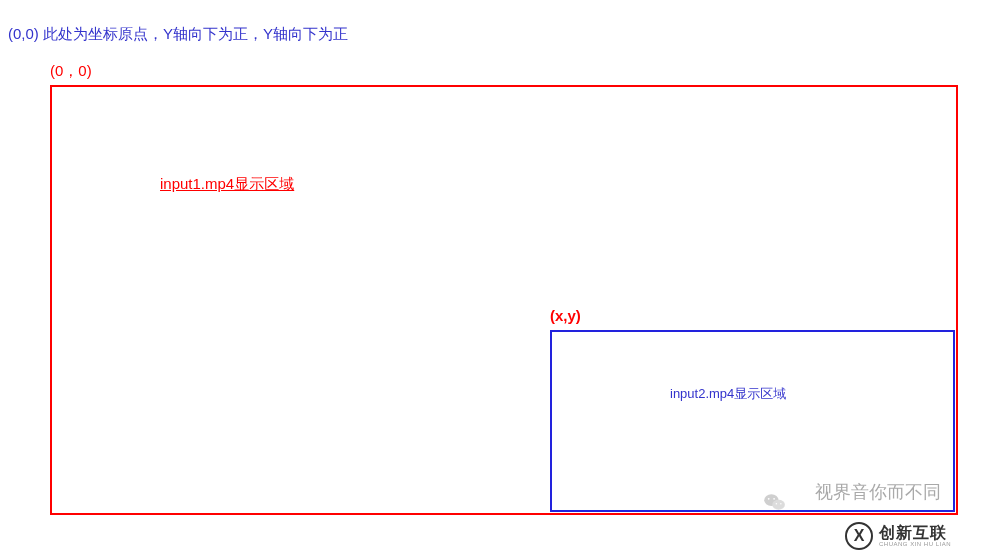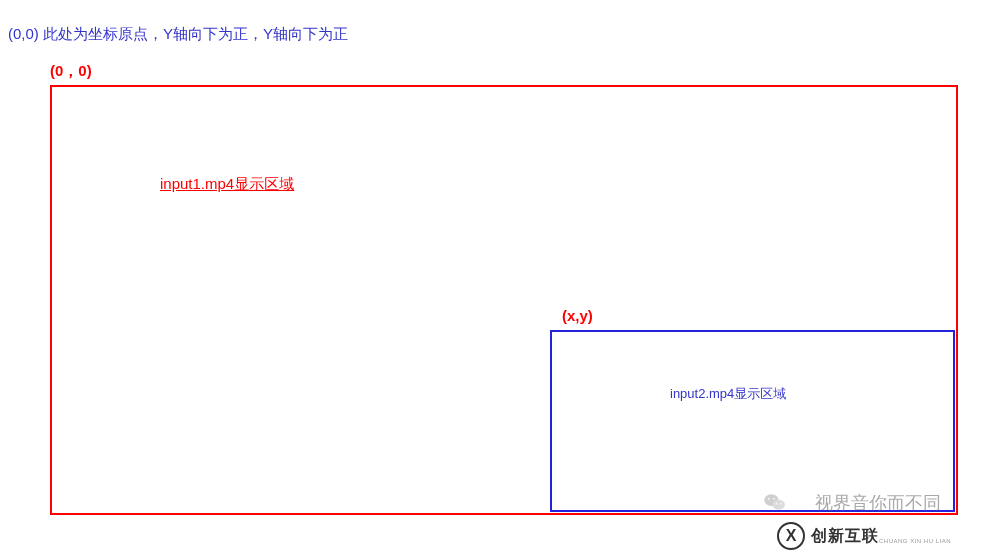--- a/index.html
+++ b/index.html
@@ -20,21 +20,21 @@
       top: 25px;
       left: 8px;
       font-size: 15px;
       color: #3333cc;
     }
     .origin-label {
       position: absolute;
       top: 62px;
       left: 50px;
       font-size: 15px;
-      font-weight: bold;
+      font-weight: normal;
       color: #ff0000;
     }
     .outer-box {
       position: absolute;
       top: 85px;
       left: 50px;
       width: 908px;
       height: 430px;
       border: 2px solid #ff0000;
     }
@@ -46,21 +46,20 @@
       color: #ff0000;
       text-decoration: underline;
     }
     .inner-label {
       position: absolute;
       top: 307px;
       left: 550px;
       font-size: 15px;
       font-weight: bold;
       color: #ff0000;
-      margin-left: 12px;
     }
     .inner-box {
       position: absolute;
       top: 330px;
       left: 550px;
       width: 405px;
       height: 182px;
       border: 2px solid #2222dd;
     }
     .inner-box-label {
@@ -77,21 +76,21 @@
       width: 22px;
       height: 22px;
       opacity: 0.4;
     }
     .watermark-wechat svg {
       width: 22px;
       height: 18px;
     }
     .watermark-text {
       position: absolute;
-      bottom: 45px;
+      bottom: 56px;
       right: 55px;
       font-size: 18px;
       color: #555555;
       opacity: 0.5;
       font-family: "SimSun", serif;
     }
     .watermark-logo {
       position: absolute;
       bottom: 10px;
       right: 45px;
@@ -110,22 +109,22 @@
       position: relative;
     }
     .logo-x {
       font-size: 16px;
       font-weight: bold;
       color: #333;
       line-height: 1;
     }
     .logo-text-group {
       display: flex;
+      flex-direction: column;
       line-height: 1;
-      align-items: flex-end;
     }
     .logo-cn {
       font-size: 16px;
       font-weight: bold;
       color: #333;
       letter-spacing: 1px;
     }
     .logo-en {
       font-size: 6px;
       color: #999;

